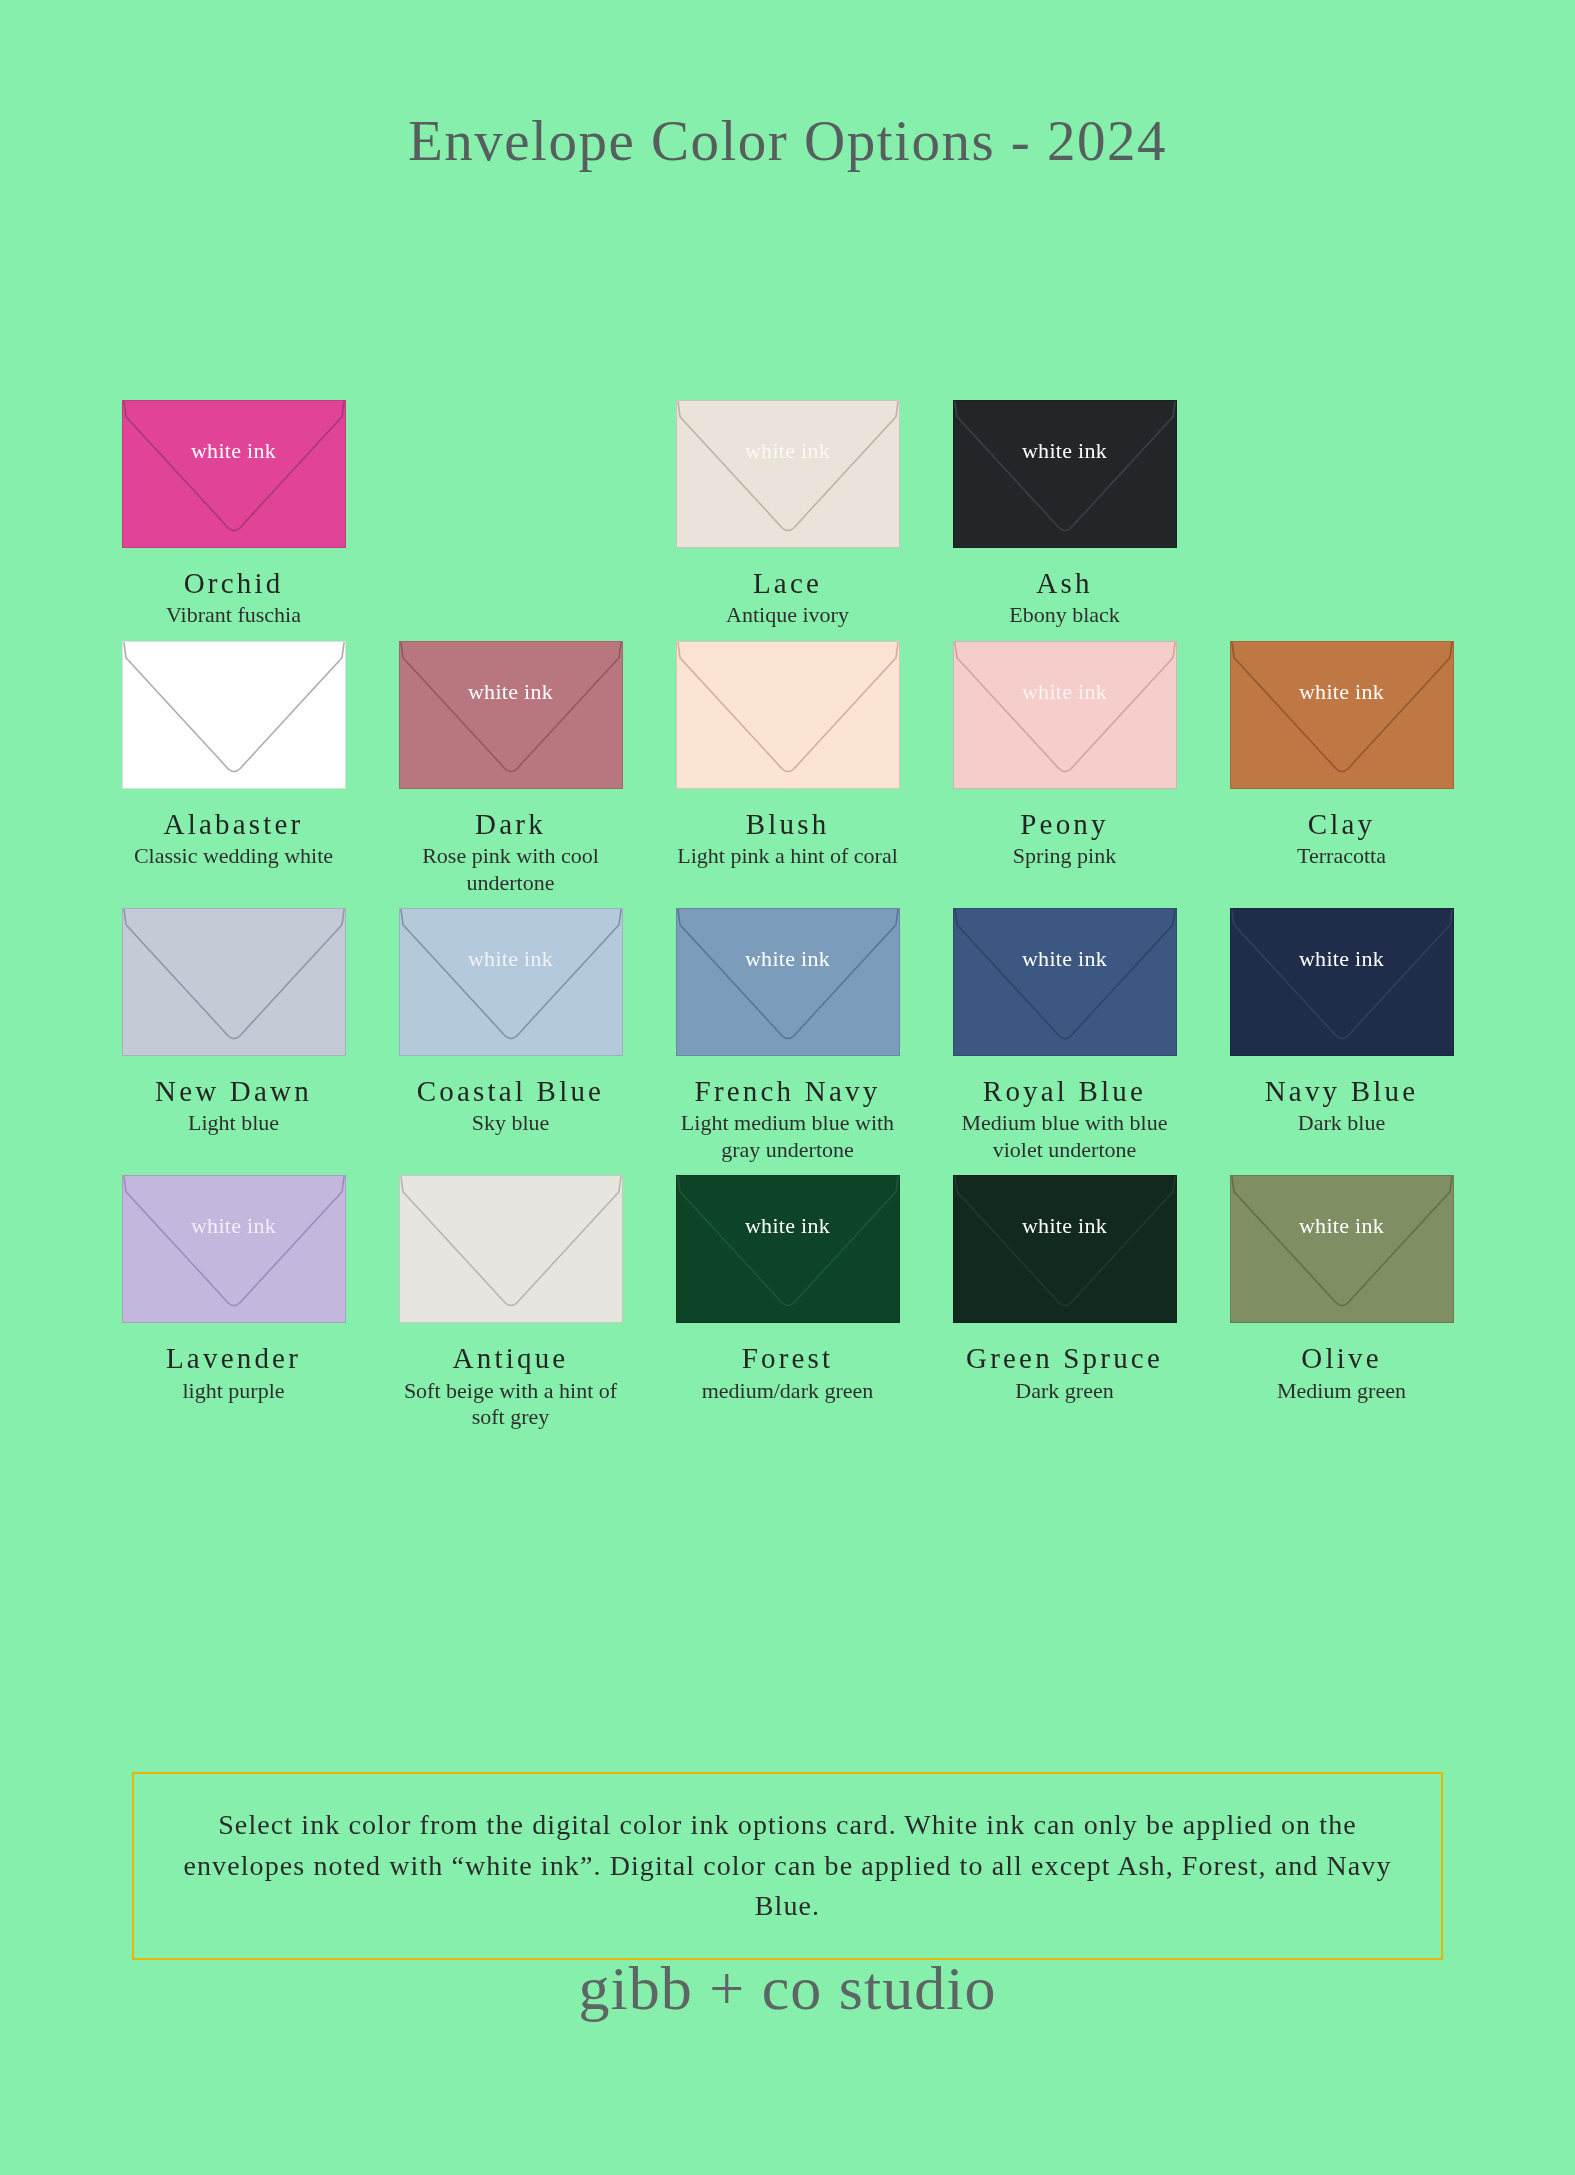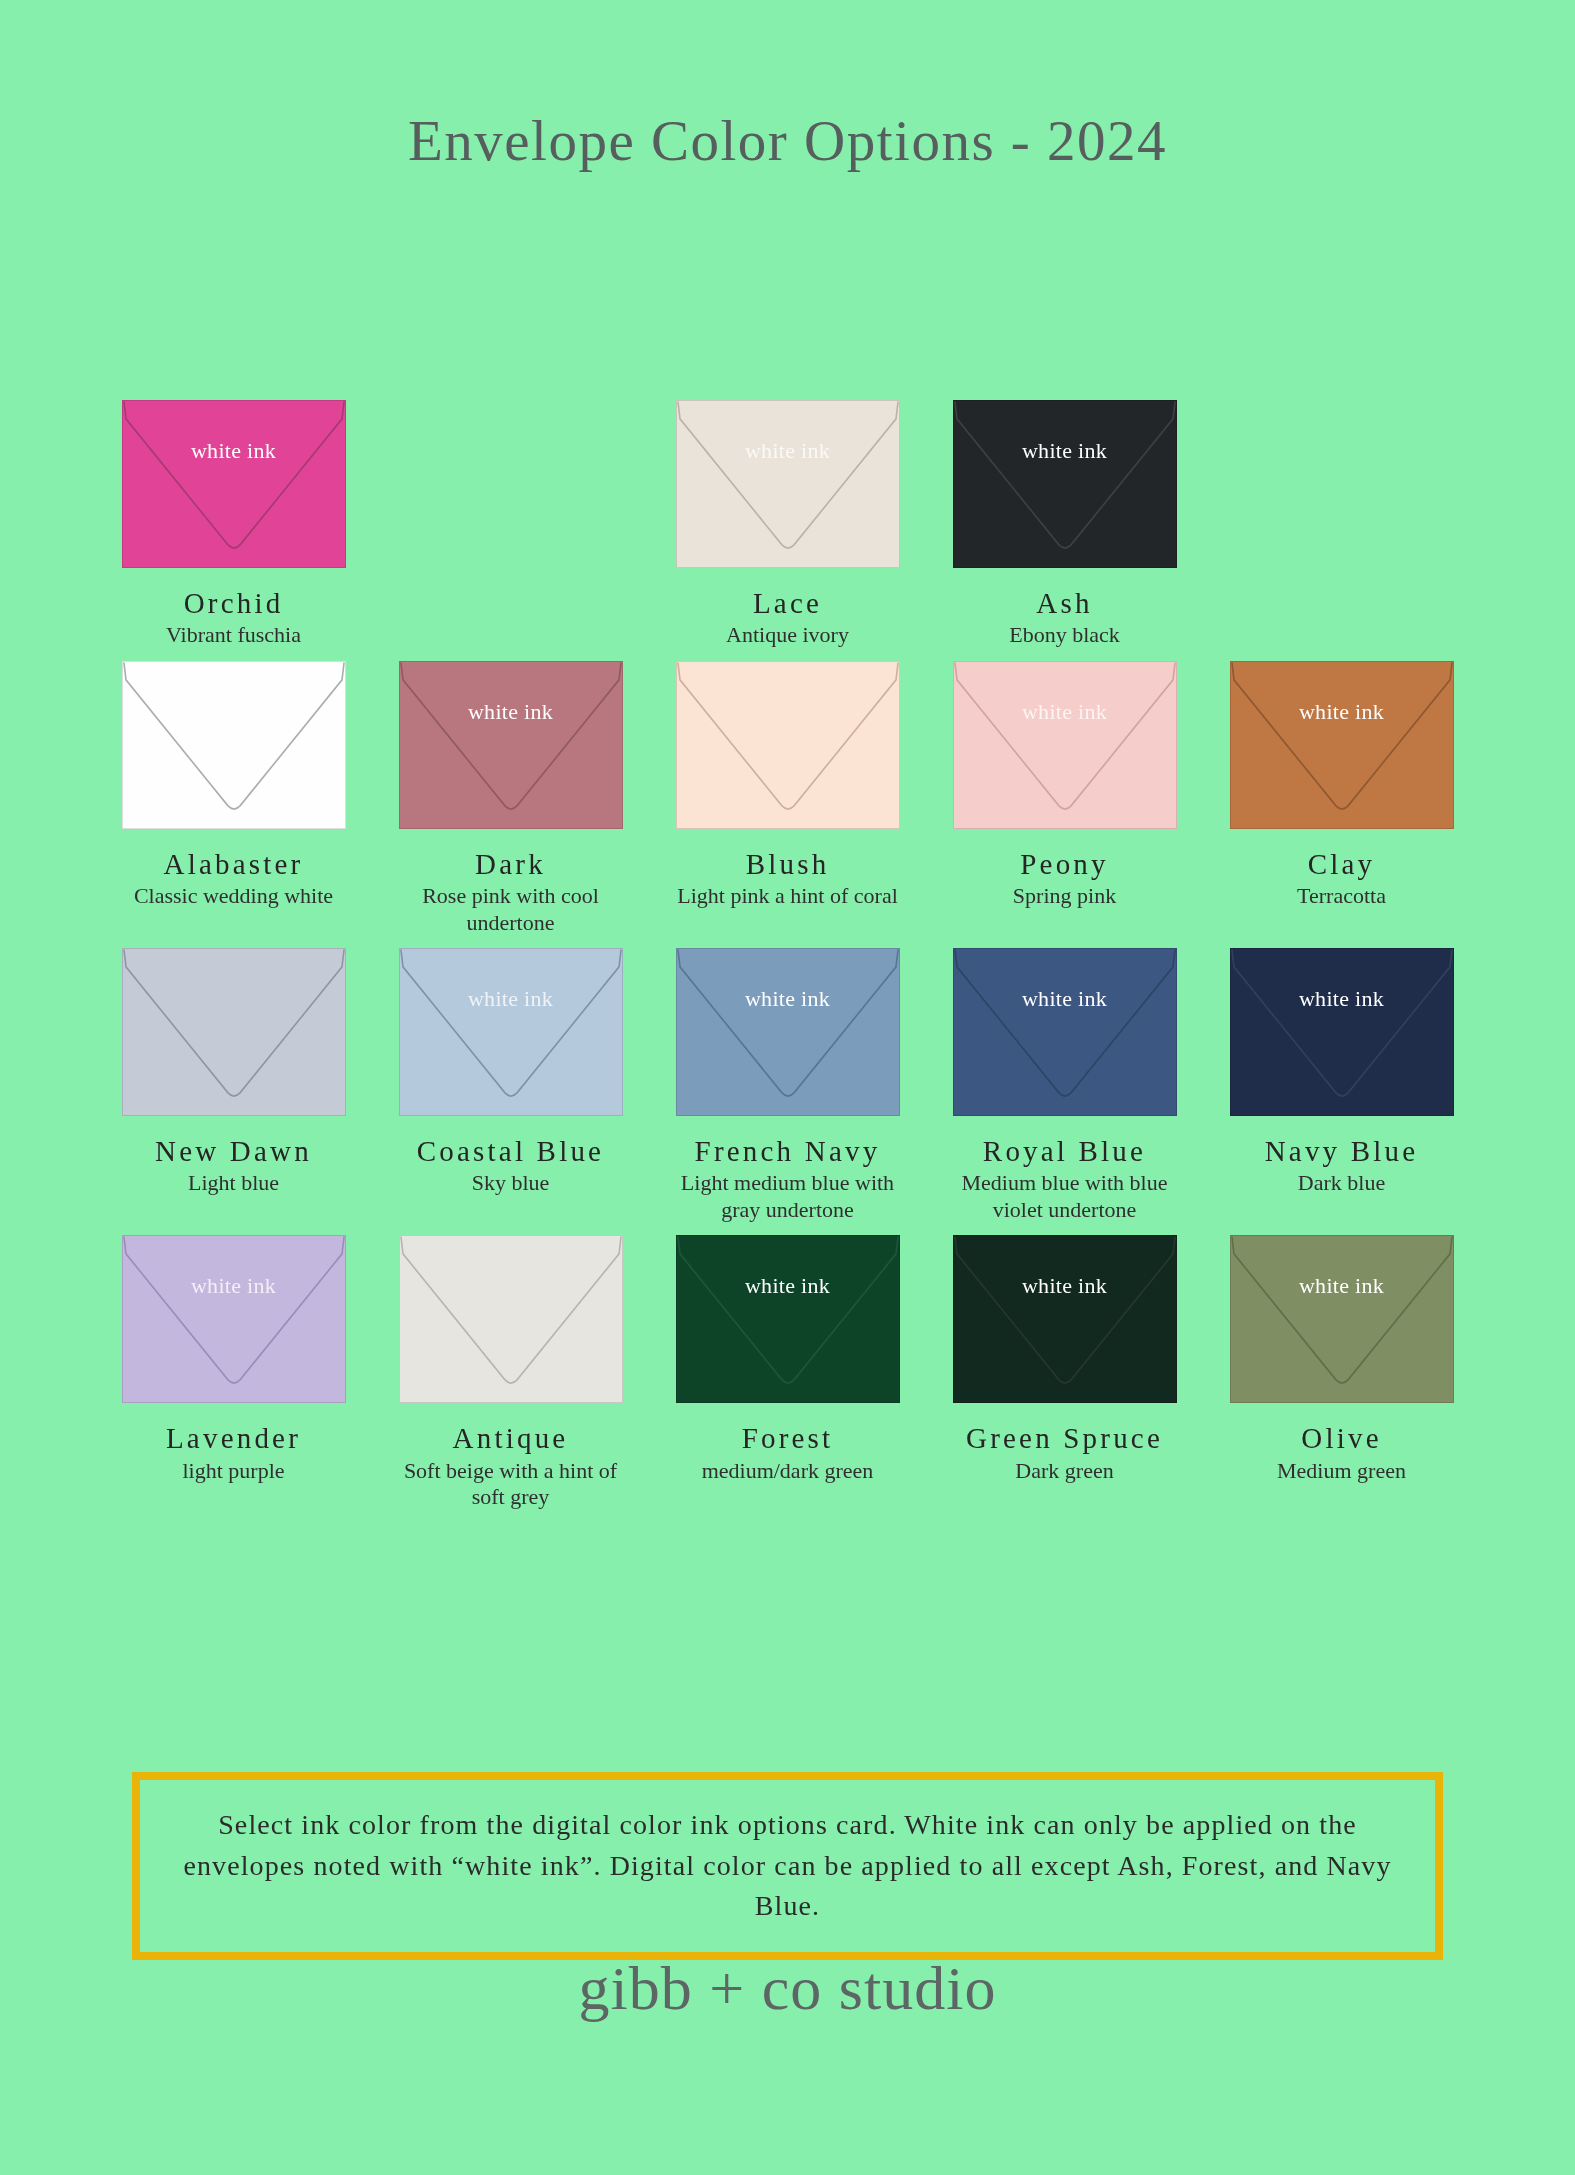--- a/index.html
+++ b/index.html
@@ -59,21 +59,21 @@
     align-items: center;
   }
   .cell.empty .envelope,
   .cell.empty .cap-name,
   .cell.empty .cap-desc { visibility: hidden; }
 
   
   .envelope {
     position: relative;
     width: 224px;
-    height: 168px;
+    height: 148px;
     overflow: hidden;
   }
   .envelope .flap {
     position: absolute;
     inset: 0;
     width: 100%;
     height: 100%;
     display: block;
   }
   .envelope .white-ink {
@@ -112,21 +112,21 @@
   }
 
   
   .note-box {
     position: absolute;
     left: 132px;
     top: 1772px;
     width: 1311px;
     height: 188px;
     box-sizing: border-box;
-    border: 8px solid #eab308;
+    border: 2px solid #eab308;
     display: flex;
     align-items: center;
     justify-content: center;
   }
   .note-text {
     font-family: "Liberation Serif", "DejaVu Serif", serif;
     font-size: 28px;
     letter-spacing: 1.1px;
     line-height: 1.45;
     text-align: center;

